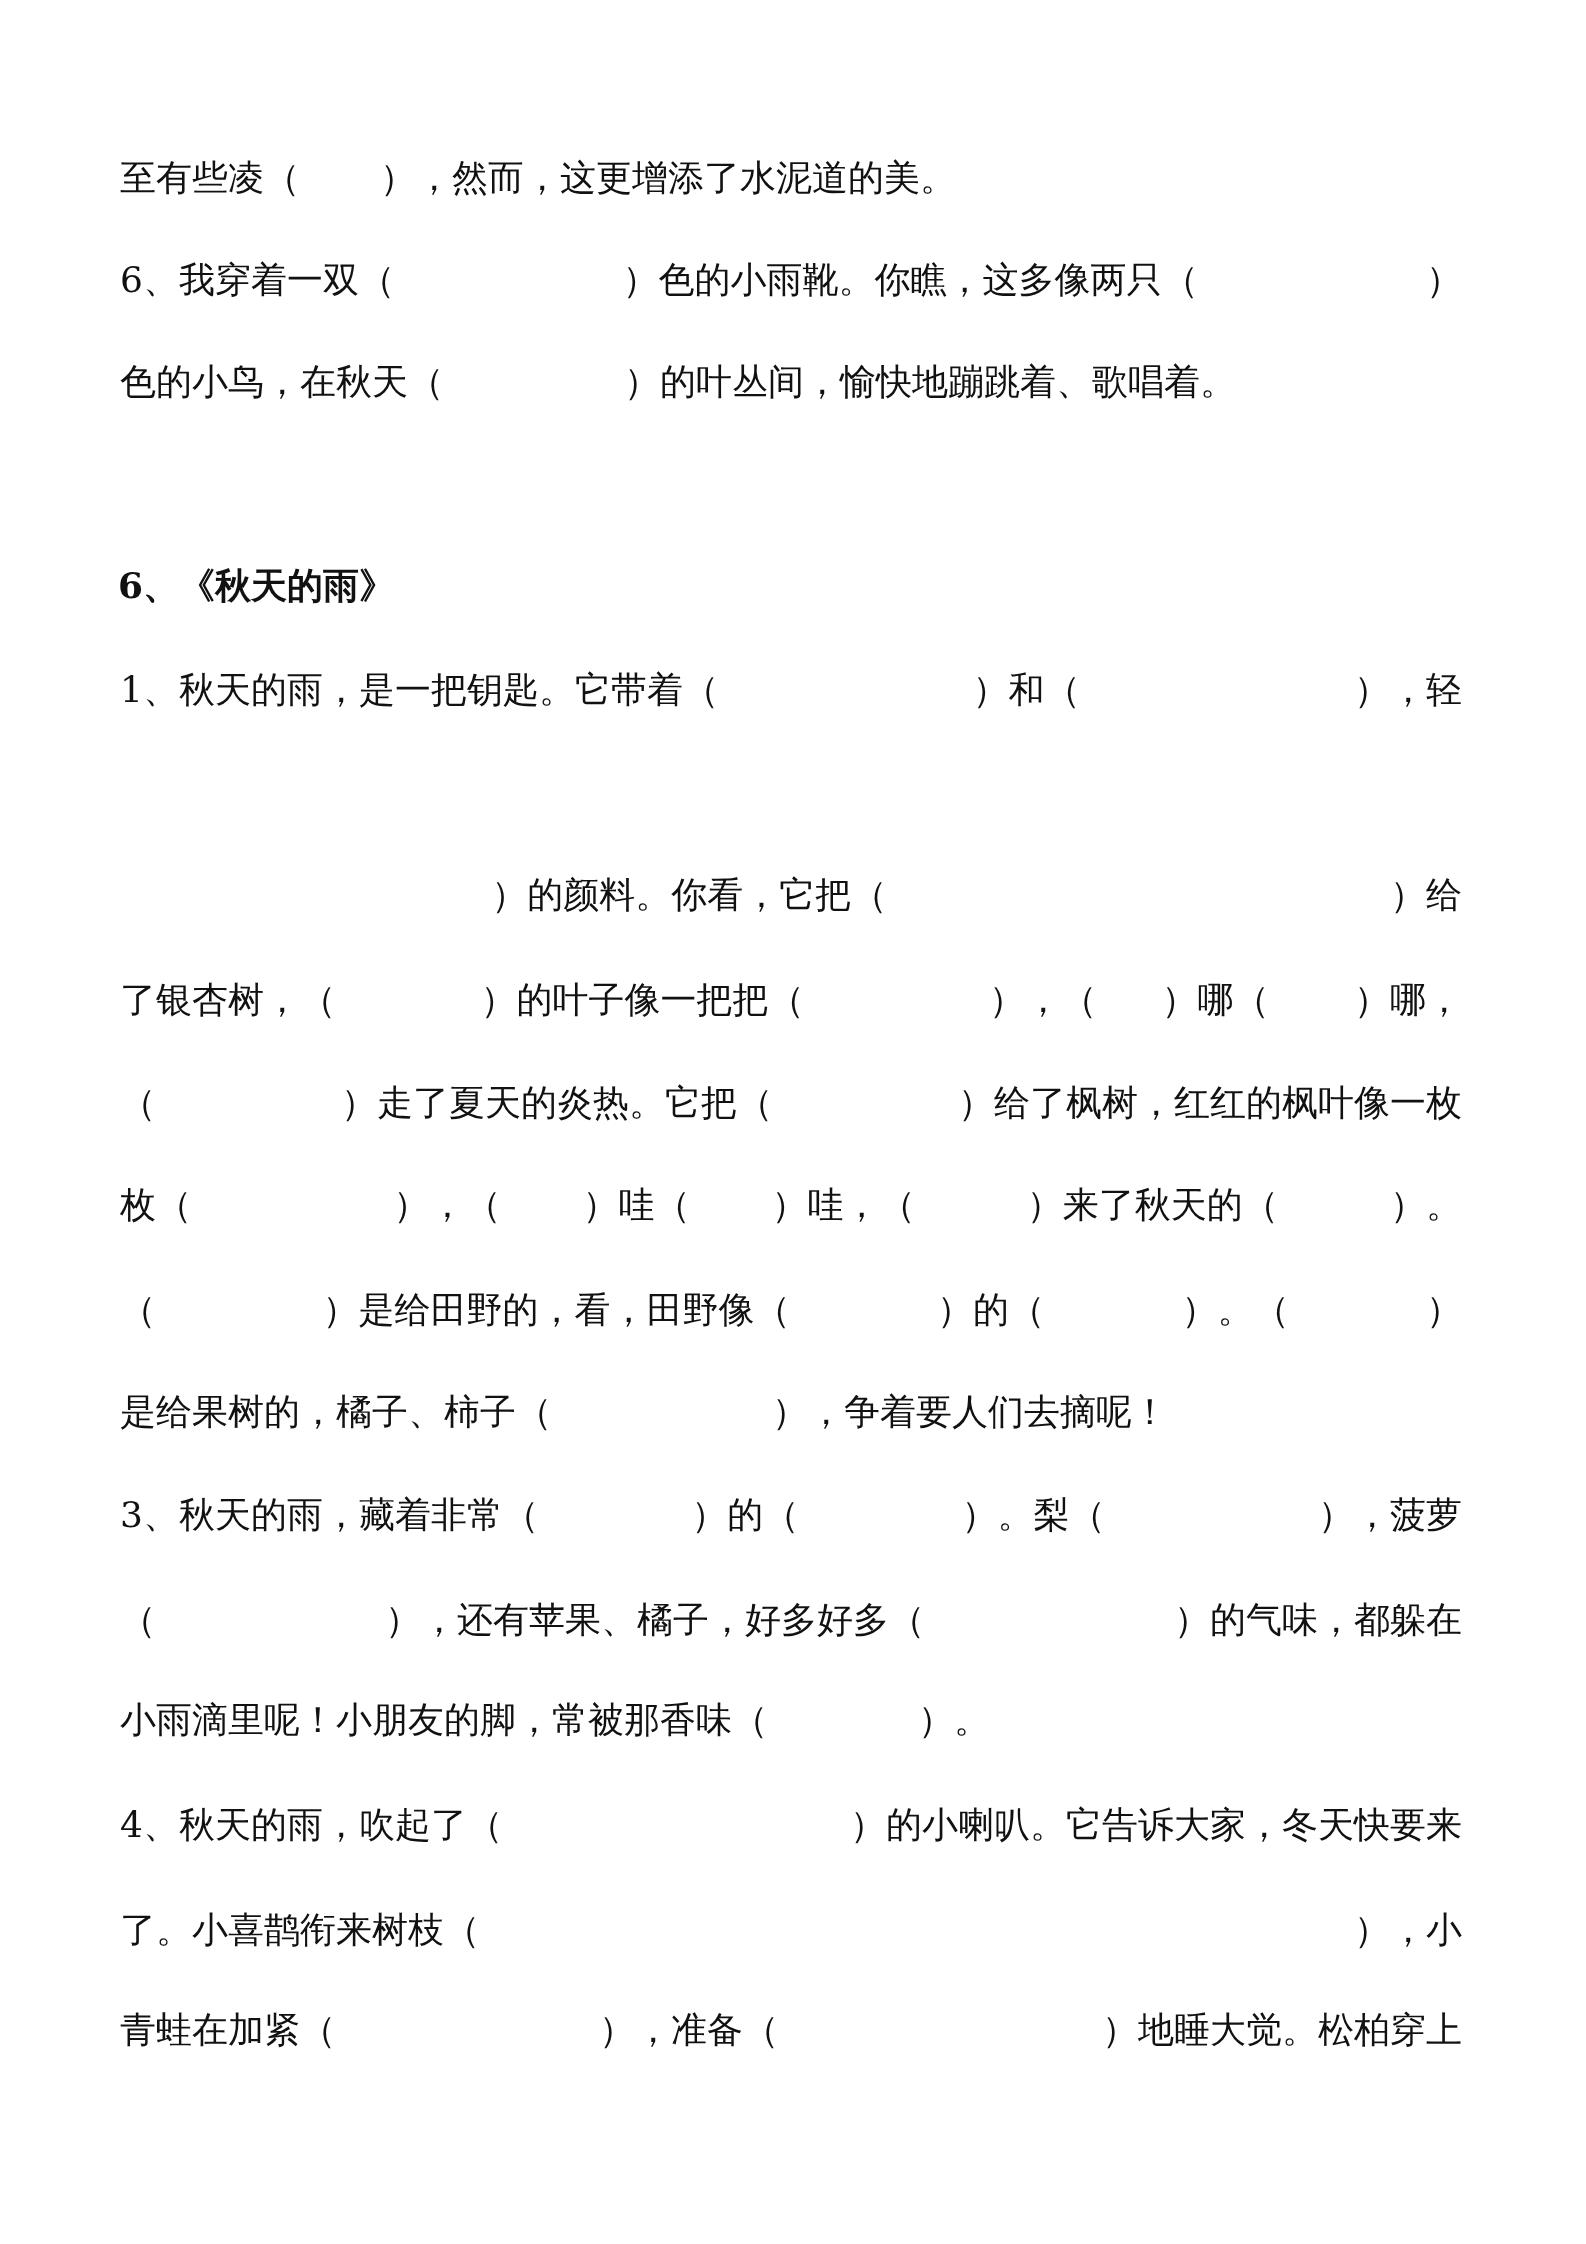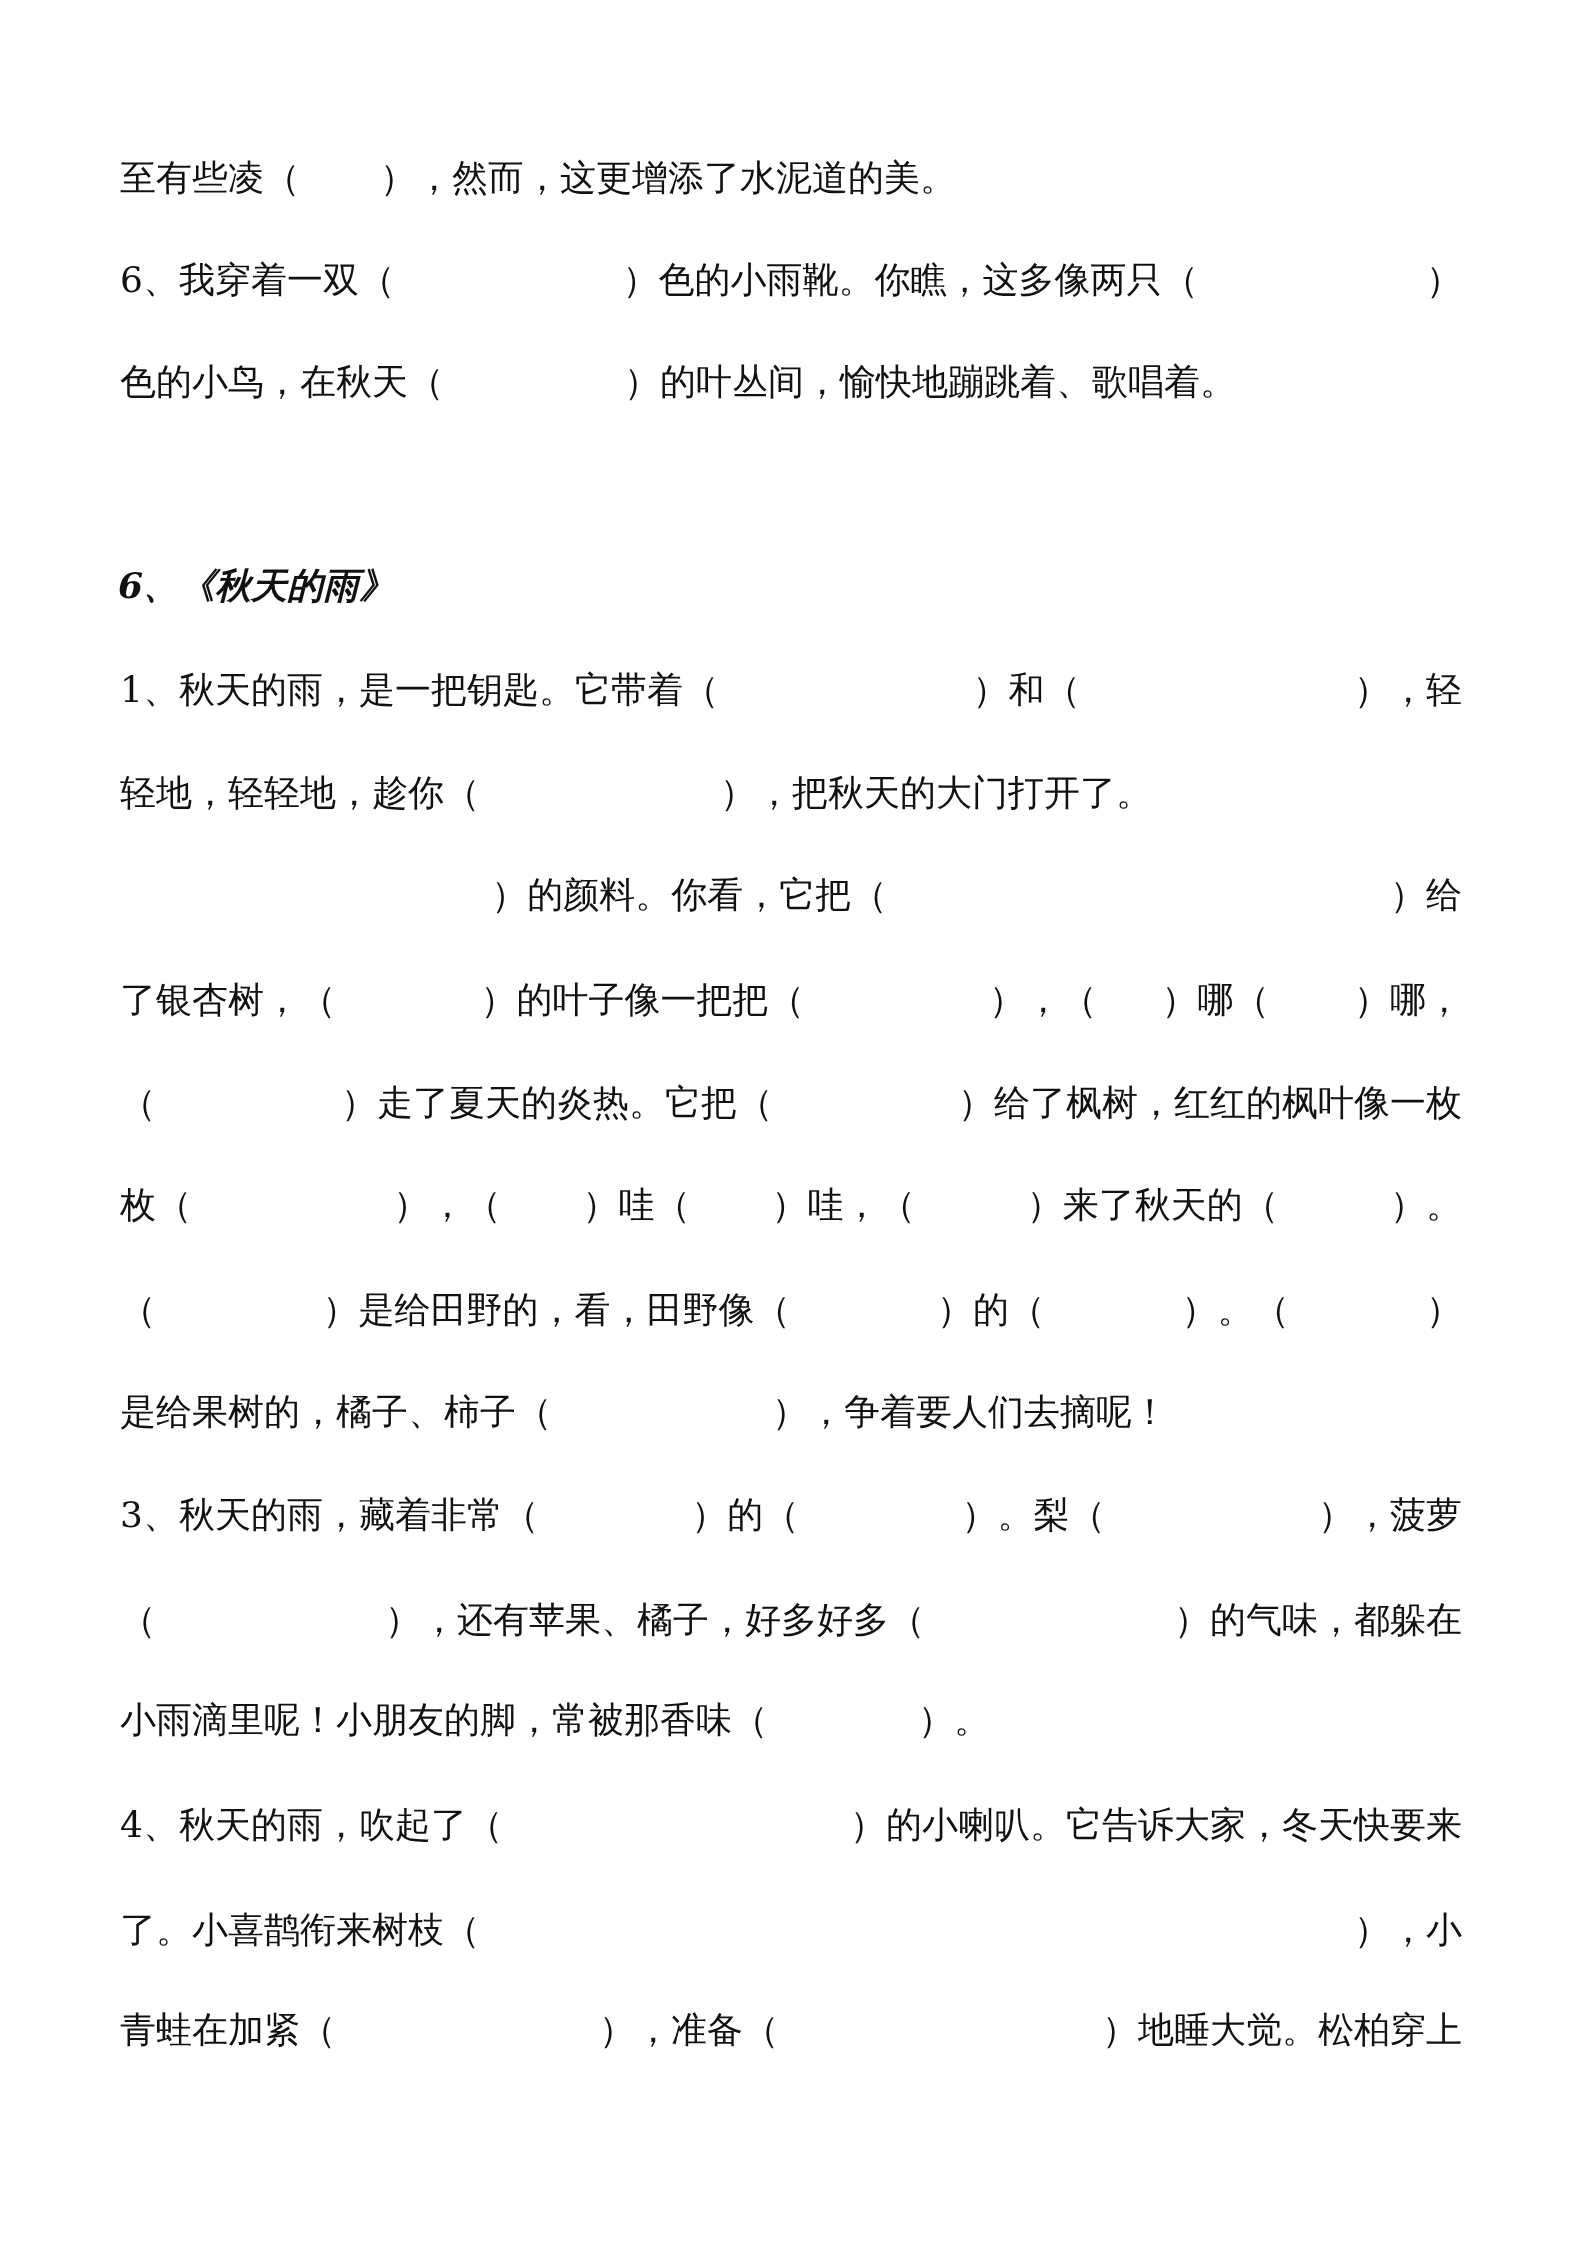--- a/index.html
+++ b/index.html
@@ -37,21 +37,20 @@
     justify-content: space-between;
   }
   .seg {
     display: inline-block;
   }
   .blank {
     display: inline-block;
   }
   .title {
     font-weight: bold;
-    font-style: italic;
   }
 </style>
 </head>
 <body>
 
 <div class="page">
 
   <div class="line" style="top:154px">
     <span class="seg">至有些凌（</span>
     <span class="blank" style="width:80px"></span>
@@ -74,25 +73,20 @@
   <div class="line title" style="top:561px; left:118px">
     <span class="seg">6、《秋天的雨》</span>
   </div>
 
   <div class="line just" style="top:666px">
     <span class="seg">1、秋天的雨，是一把钥匙。它带着（</span>
     <span class="blank" style="width:170px"></span>
     <span class="seg">）和（</span>
     <span class="blank" style="width:190px"></span>
     <span class="seg">），轻</span>
-  </div>
-  <div class="line" style="top:769px">
-    <span class="seg">轻地，轻轻地，趁你（</span>
-    <span class="blank" style="width:240px"></span>
-    <span class="seg">），把秋天的大门打开了。</span>
   </div>
 
   <div class="line just" style="top:871px">
     <span class="blank" style="width:180px"></span>
     <span class="seg">）的颜料。你看，它把（</span>
     <span class="blank" style="width:120px"></span>
     <span class="seg">）给</span>
   </div>
   <div class="line just" style="top:976px">
     <span class="seg">了银杏树，（</span>

